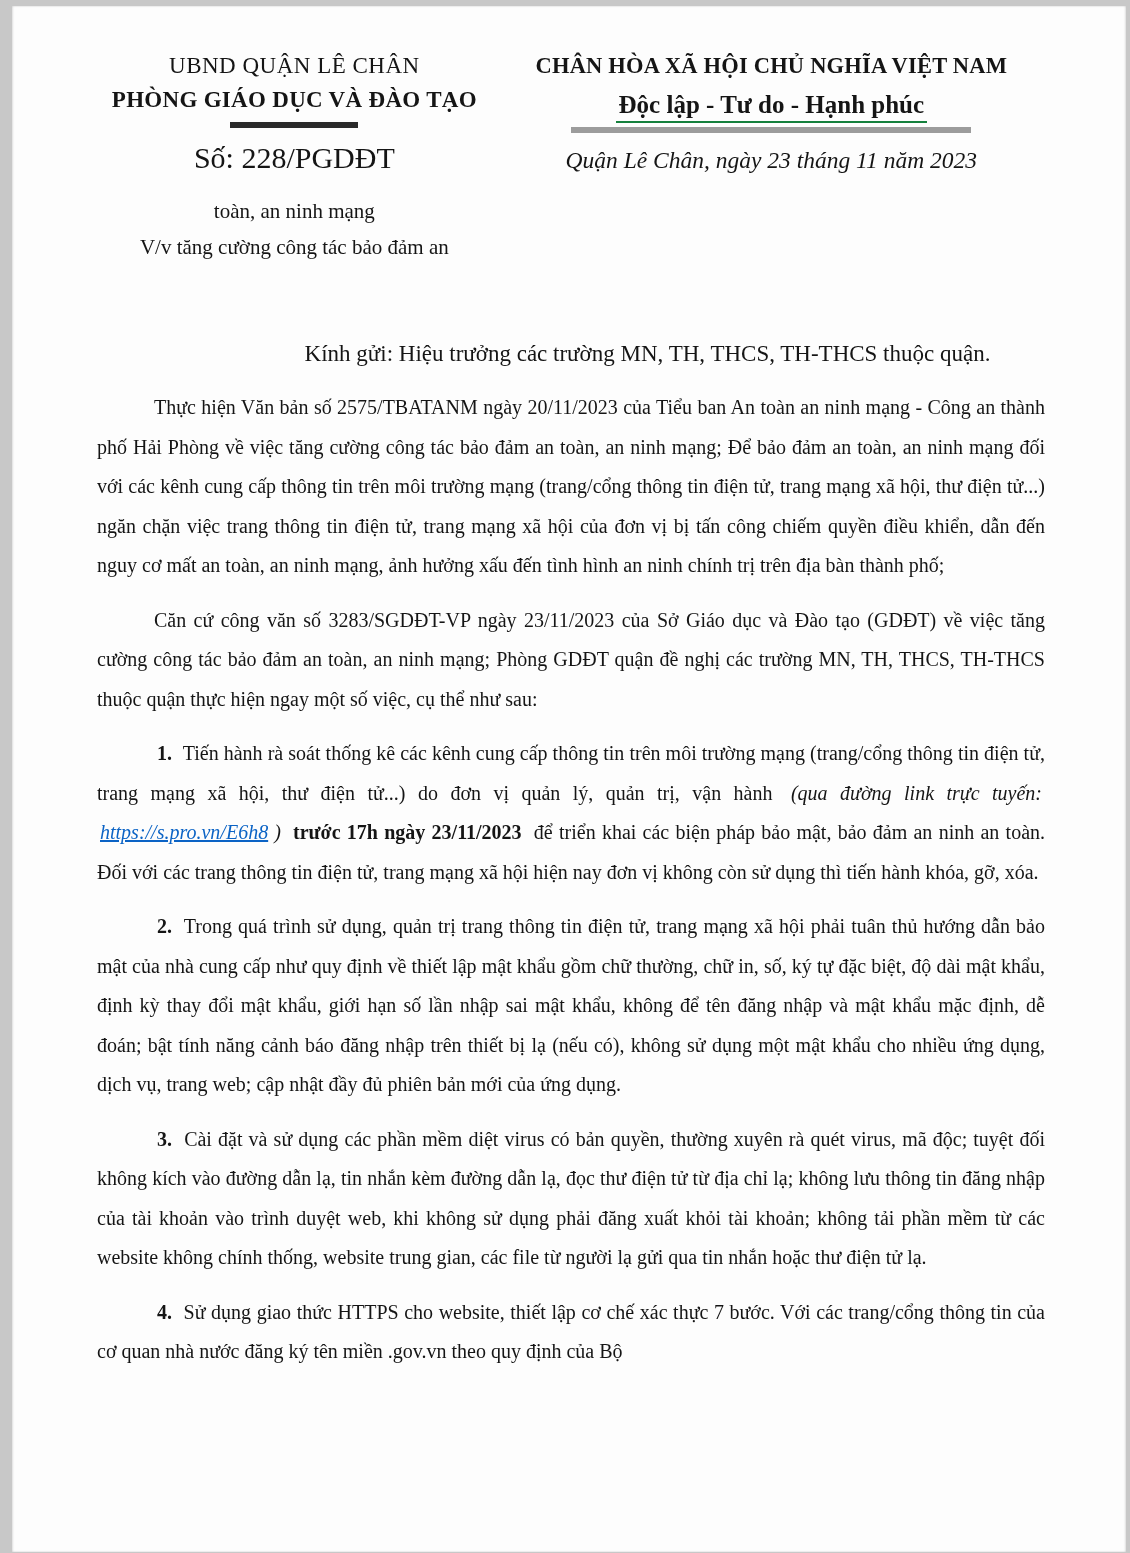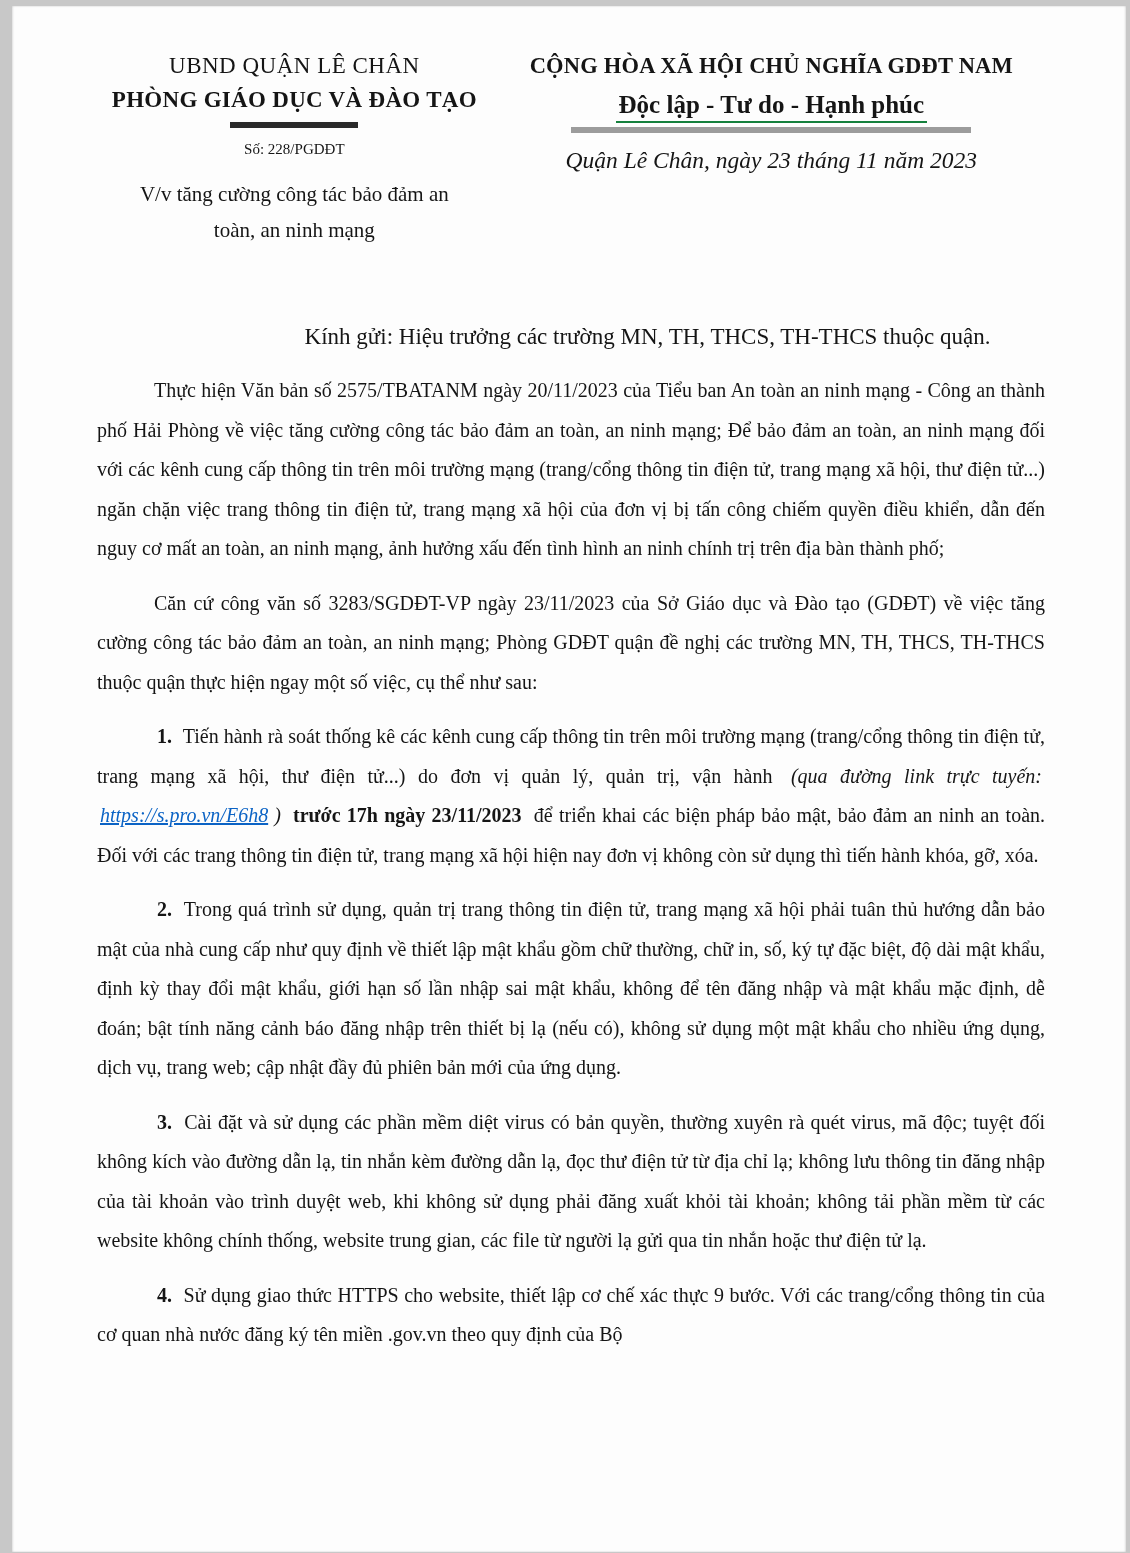--- a/index.html
+++ b/index.html
@@ -26,21 +26,21 @@
   
   .doc-header { display: flex; width: 100%; }
   .header-left  { width: 42%; text-align: center; }
   .header-right { width: 58%; text-align: center; }
   .agency-parent { font-size: 23px; letter-spacing: 0.5px; }
   .agency-name   { font-size: 23px; font-weight: bold; margin-top: 2px; letter-spacing: 0.3px; }
   .short-rule {
     width: 128px; height: 2px; background: #2a2a2a;
     margin: 6px auto 10px auto;
   }
-  .doc-number { font-size: 15px; margin-top: 2px; }
+  .doc-number { font-size: 30px; margin-top: 2px; }
   .subject { font-size: 21px; margin-top: 12px; line-height: 30px; }
   .country-title { font-size: 22.5px; font-weight: bold; letter-spacing: 0.2px; }
   .motto-wrap { margin-top: 3px; }
   .motto {
     display: inline-block;
     font-size: 25px; font-weight: bold;
     border-bottom: 2px solid #15803d;
     padding-bottom: 2px;
   }
   .gray-rule { width: 400px; height: 2px; background: #9c9c9c; margin: 4px auto 0 auto; }
@@ -76,26 +76,26 @@
 <div class="frame">
   <div class="page">
 
     <header class="doc-header">
       <div class="header-left">
         <div class="agency-parent">UBND QUẬN LÊ CHÂN</div>
         <div class="agency-name">PHÒNG GIÁO DỤC VÀ ĐÀO TẠO</div>
         <div class="short-rule"></div>
         <div class="doc-number">Số: 228/PGDĐT</div>
         <div class="subject">
+          <div>toàn, an ninh mạng</div>
           <div>V/v tăng cường công tác bảo đảm an</div>
-          <div>toàn, an ninh mạng</div>
         </div>
       </div>
       <div class="header-right">
-        <div class="country-title">CỘNG HÒA XÃ HỘI CHỦ NGHĨA GDĐT NAM</div>
+        <div class="country-title">CHÂN HÒA XÃ HỘI CHỦ NGHĨA VIỆT NAM</div>
         <div class="motto-wrap">
           <span class="motto">Độc lập - Tư do - Hạnh phúc</span>
           <div class="gray-rule"></div>
         </div>
         <div class="date-line">Quận Lê Chân, ngày 23 tháng 11 năm 2023</div>
       </div>
     </header>
 
     <main class="doc-body">
       <p class="salutation">Kính gửi: Hiệu trưởng các trường MN, TH, THCS, TH-THCS thuộc quận.</p>
@@ -103,17 +103,17 @@
       <p class="para">Thực hiện Văn bản số 2575/TBATANM ngày 20/11/2023 của Tiểu ban An toàn an ninh mạng - Công an thành phố Hải Phòng về việc tăng cường công tác bảo đảm an toàn, an ninh mạng; Để bảo đảm an toàn, an ninh mạng đối với các kênh cung cấp thông tin trên môi trường mạng (trang/cổng thông tin điện tử, trang mạng xã hội, thư điện tử...) ngăn chặn việc trang thông tin điện tử, trang mạng xã hội của đơn vị bị tấn công chiếm quyền điều khiển, dẫn đến nguy cơ mất an toàn, an ninh mạng, ảnh hưởng xấu đến tình hình an ninh chính trị trên địa bàn thành phố;</p>
 
       <p class="para">Căn cứ công văn số 3283/SGDĐT-VP ngày 23/11/2023 của Sở Giáo dục và Đào tạo (GDĐT) về việc tăng cường công tác bảo đảm an toàn, an ninh mạng; Phòng GDĐT quận đề nghị các trường MN, TH, THCS, TH-THCS thuộc quận thực hiện ngay một số việc, cụ thể như sau:</p>
 
       <p class="para"><b>1.</b><span> Tiến hành rà soát thống kê các kênh cung cấp thông tin trên môi trường mạng (trang/cổng thông tin điện tử, trang mạng xã hội, thư điện tử...) do đơn vị quản lý, quản trị, vận hành </span><i>(qua đường link trực tuyến: </i><a class="link" style="color: rgb(11, 99, 197); text-decoration-color: rgb(11, 99, 197);">https://s.pro.vn/E6h8</a><i>)</i><b> trước 17h ngày 23/11/2023</b><span> để triển khai các biện pháp bảo mật, bảo đảm an ninh an toàn. Đối với các trang thông tin điện tử, trang mạng xã hội hiện nay đơn vị không còn sử dụng thì tiến hành khóa, gỡ, xóa.</span></p>
 
       <p class="para"><b>2.</b><span> Trong quá trình sử dụng, quản trị trang thông tin điện tử, trang mạng xã hội phải tuân thủ hướng dẫn bảo mật của nhà cung cấp như quy định về thiết lập mật khẩu gồm chữ thường, chữ in, số, ký tự đặc biệt, độ dài mật khẩu, định kỳ thay đổi mật khẩu, giới hạn số lần nhập sai mật khẩu, không để tên đăng nhập và mật khẩu mặc định, dễ đoán; bật tính năng cảnh báo đăng nhập trên thiết bị lạ (nếu có), không sử dụng một mật khẩu cho nhiều ứng dụng, dịch vụ, trang web; cập nhật đầy đủ phiên bản mới của ứng dụng.</span></p>
 
       <p class="para"><b>3.</b><span> Cài đặt và sử dụng các phần mềm diệt virus có bản quyền, thường xuyên rà quét virus, mã độc; tuyệt đối không kích vào đường dẫn lạ, tin nhắn kèm đường dẫn lạ, đọc thư điện tử từ địa chỉ lạ; không lưu thông tin đăng nhập của tài khoản vào trình duyệt web, khi không sử dụng phải đăng xuất khỏi tài khoản; không tải phần mềm từ các website không chính thống, website trung gian, các file từ người lạ gửi qua tin nhắn hoặc thư điện tử lạ.</span></p>
 
-      <p class="para"><b>4.</b><span> Sử dụng giao thức HTTPS cho website, thiết lập cơ chế xác thực 9 bước. Với các trang/cổng thông tin của cơ quan nhà nước đăng ký tên miền .gov.vn theo quy định của Bộ</span></p>
+      <p class="para"><b>4.</b><span> Sử dụng giao thức HTTPS cho website, thiết lập cơ chế xác thực 7 bước. Với các trang/cổng thông tin của cơ quan nhà nước đăng ký tên miền .gov.vn theo quy định của Bộ</span></p>
     </main>
 
   </div>
 </div>
 
 </body></html>

